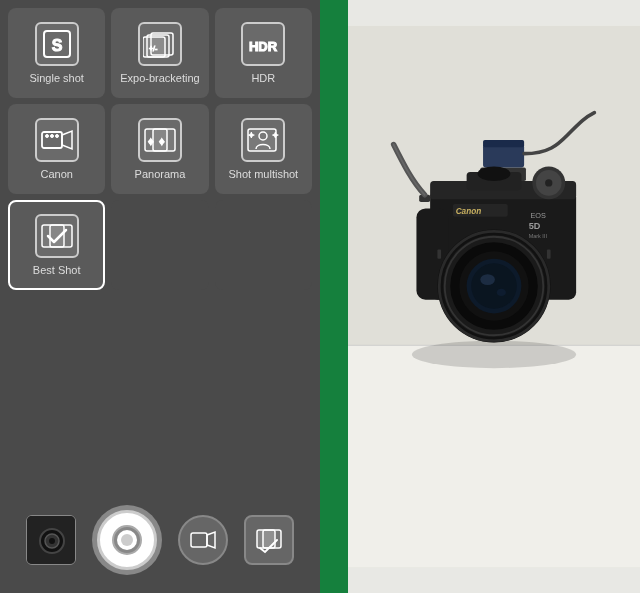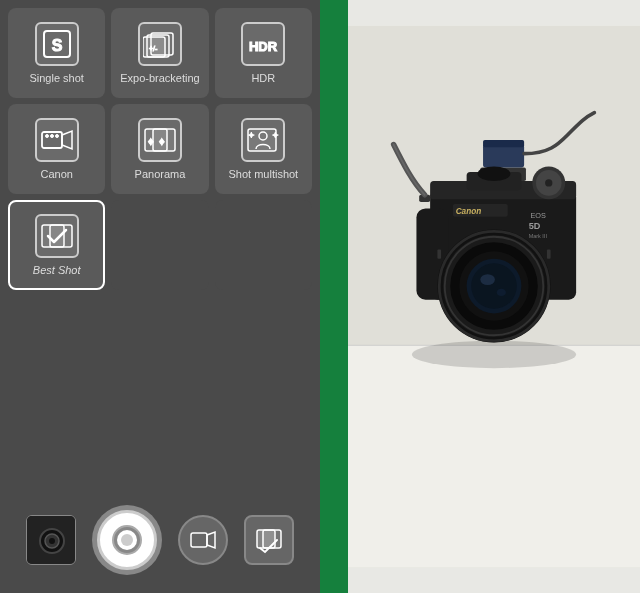--- a/index.html
+++ b/index.html
@@ -37,21 +37,20 @@
       justify-content: center;
       padding: 10px 6px 8px;
       cursor: pointer;
       min-height: 90px;
       gap: 6px;
     }
 
     .mode-item.selected {
       background: #5a5a5a;
       border: 2px solid #ffffff;
-      font-style: italic;
     }
 
     .mode-icon {
       width: 44px;
       height: 44px;
       border: 2px solid #ccc;
       border-radius: 6px;
       display: flex;
       align-items: center;
       justify-content: center;

